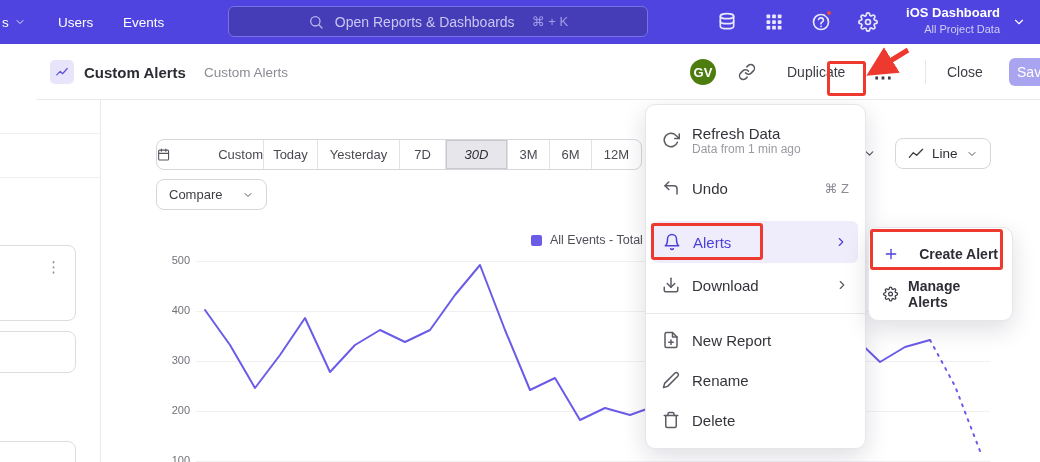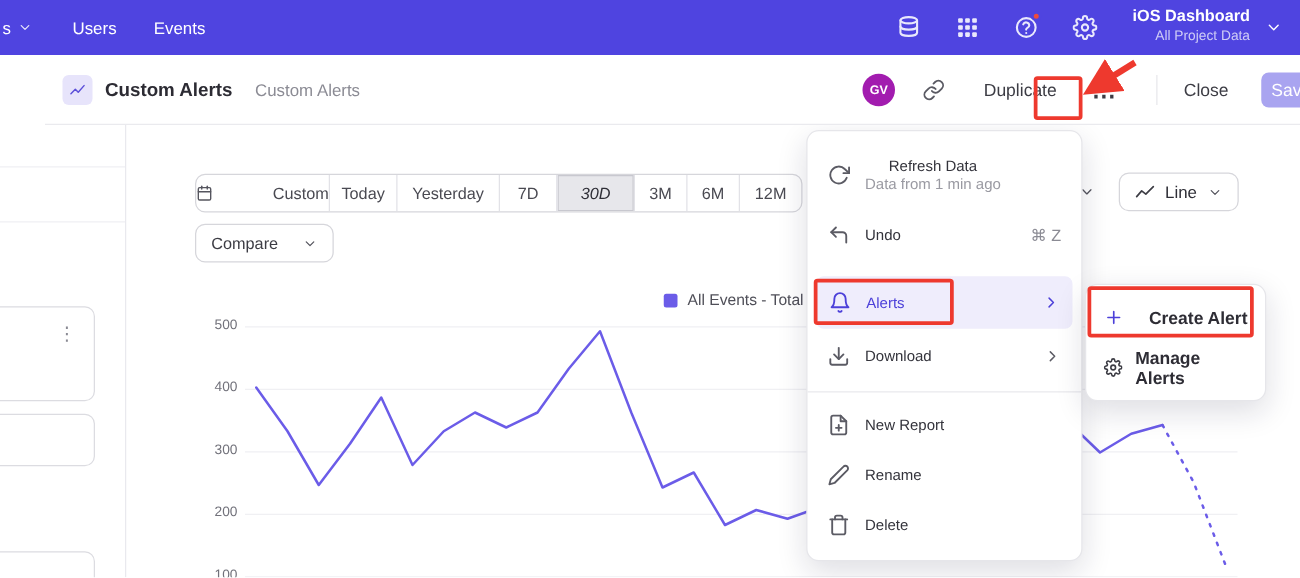--- a/index.html
+++ b/index.html
@@ -27,21 +27,21 @@
   .p-sub { font-size:11px; color:#cfccf6; margin-top:3px; }
   .proj-chev { position:absolute; right:14px; top:15px; width:14px; height:14px; color:#fff; }
   .proj-chev svg { width:14px; height:14px; }
 
   
   .hdr { position:absolute; left:0; top:44px; width:1040px; height:56px; background:#fff; border-bottom:1px solid #eaeaee; z-index:11;margin-left:36px; }
   .report-icon { position:absolute; left:14px; top:16px; width:24px; height:24px; border-radius:5px; background:#e7e4fb; color:#5b4fd9; display:flex; align-items:center; justify-content:center; }
   .report-icon svg { width:14px; height:14px; }
   .hdr-title { position:absolute; left:48px; top:20px; font-size:15px; font-weight:700; color:#2c2b33; }
   .hdr-crumb { position:absolute; left:168px; top:21px; font-size:13.5px; color:#8b8b94; }
-  .avatar { position:absolute; left:654px; top:15px; width:26px; height:26px; border-radius:50%; background:#a21caf; color:#fff; font-size:10px; font-weight:700; display:flex; align-items:center; justify-content:center; cursor:pointer; }
+  .avatar { position:absolute; left:654px; top:15px; width:26px; height:26px; border-radius:50%; background:#4d7c0f; color:#fff; font-size:13px; font-weight:700; display:flex; align-items:center; justify-content:center; cursor:pointer; }
   .link-btn { position:absolute; left:702px; top:19px; width:18px; height:18px; color:#5a5a63; cursor:pointer; }
   .link-btn svg { width:18px; height:18px; }
   .dup-btn { position:absolute; left:751px; top:20px; font-size:14px; color:#3c3c44; cursor:pointer; }
   .more-btn { position:absolute; left:833px; top:21px; width:28px; height:24px; display:flex; align-items:center; justify-content:center; font-size:19px; font-weight:700; color:#3c3c44; cursor:pointer; }
   .hdr-sep { position:absolute; left:889px; top:16px; width:1px; height:24px; background:#e7e7ec; }
   .close-btn { position:absolute; left:911px; top:20px; font-size:14px; color:#3c3c44; cursor:pointer; }
   .save-btn { position:absolute; left:973px; top:14px; width:48px; height:28px; background:#a9a4f0; color:#fff; font-size:14px; font-weight:500; border:none; border-radius:6px; cursor:pointer; }
 
   
   .side-divider { position:absolute; left:100px; top:100px; width:1px; height:362px; background:#e9e9ee; }
@@ -68,21 +68,21 @@
   .yl { position:absolute; left:158px; width:32px; text-align:right; font-size:11px; color:#71717a; }
   #chart-svg { position:absolute; left:0; top:0; width:1040px; height:462px; z-index:2; pointer-events:none; }
   .legend { position:absolute; left:531px; top:233px; display:flex; align-items:center; gap:8px; cursor:pointer; z-index:3; }
   .legend-swatch { width:11px; height:11px; border-radius:2px; background:#6b5ce8; }
   .legend-label { font-size:12.5px; color:#4f4f58; }
 
   
   .menu { position:absolute; left:645px; top:104px; width:221px; background:#fff; border:1px solid #e6e6ea; border-radius:10px; box-shadow:0 8px 24px rgba(23,20,60,.14); z-index:10; padding:8px 0 8px; }
   .mi { display:flex; align-items:center; gap:12px; padding:0 16px; cursor:pointer; color:#33333b; }
   .mi svg { width:18px; height:18px; color:#5b5b64; flex:none; }
-  .mi-label { font-size:12px; font-weight:500;text-align:center; }
+  .mi-label { font-size:15px; font-weight:500; }
   .mi-sub { font-size:12px; color:#9a9aa2; margin-top:0; }
   .mi-refresh { height:54px; }
   .mi-undo { height:42px; }
   .mi-spacer { height:12px; }
   .mi-kbd { margin-left:auto; font-size:13px; color:#8b8b94; }
   .mi-chevr { margin-left:auto; width:14px; height:14px; color:#8b8b94; }
   .mi-chevr svg { width:14px; height:14px; }
   .mi-alerts { height:42px; margin:0 7px; padding:0 10px; border-radius:6px; background:#efedfc; color:#4c40d9; }
   .mi-alerts svg { color:#4c40d9; }
   .mi-download { height:44px; }
@@ -112,20 +112,28 @@
   <header class="topnav">
     <div class="nav-partial">
       <span>s</span>
       <svg class="ic" viewBox="0 0 24 24">
           <polyline points="6 9 12 15 18 9"></polyline>
         </svg>
     </div>
     <span class="nav-link nav-users">Users</span>
     <span class="nav-link nav-events">Events</span>
 
+    <div class="search">
+      <svg class="ic" viewBox="0 0 24 24">
+          <circle cx="11" cy="11" r="7"></circle>
+          <line x1="21" y1="21" x2="16.2" y2="16.2"></line>
+        </svg>
+      <span class="search-ph">Open Reports &amp; Dashboards</span>
+      <span class="search-kbd">⌘ + K</span>
+    </div>
 
     <span class="tn-ic i-data">
       <svg class="ic" viewBox="0 0 24 24">
           <ellipse cx="12" cy="5" rx="8" ry="3"></ellipse>
           <path d="M4 5v6c0 1.7 3.6 3 8 3s8-1.3 8-3V5"></path>
           <path d="M4 11v6c0 1.7 3.6 3 8 3s8-1.3 8-3v-6"></path>
         </svg>
     </span>
     <span class="tn-ic i-grid">
       <svg viewBox="0 0 24 24" fill="currentColor" stroke="none">

